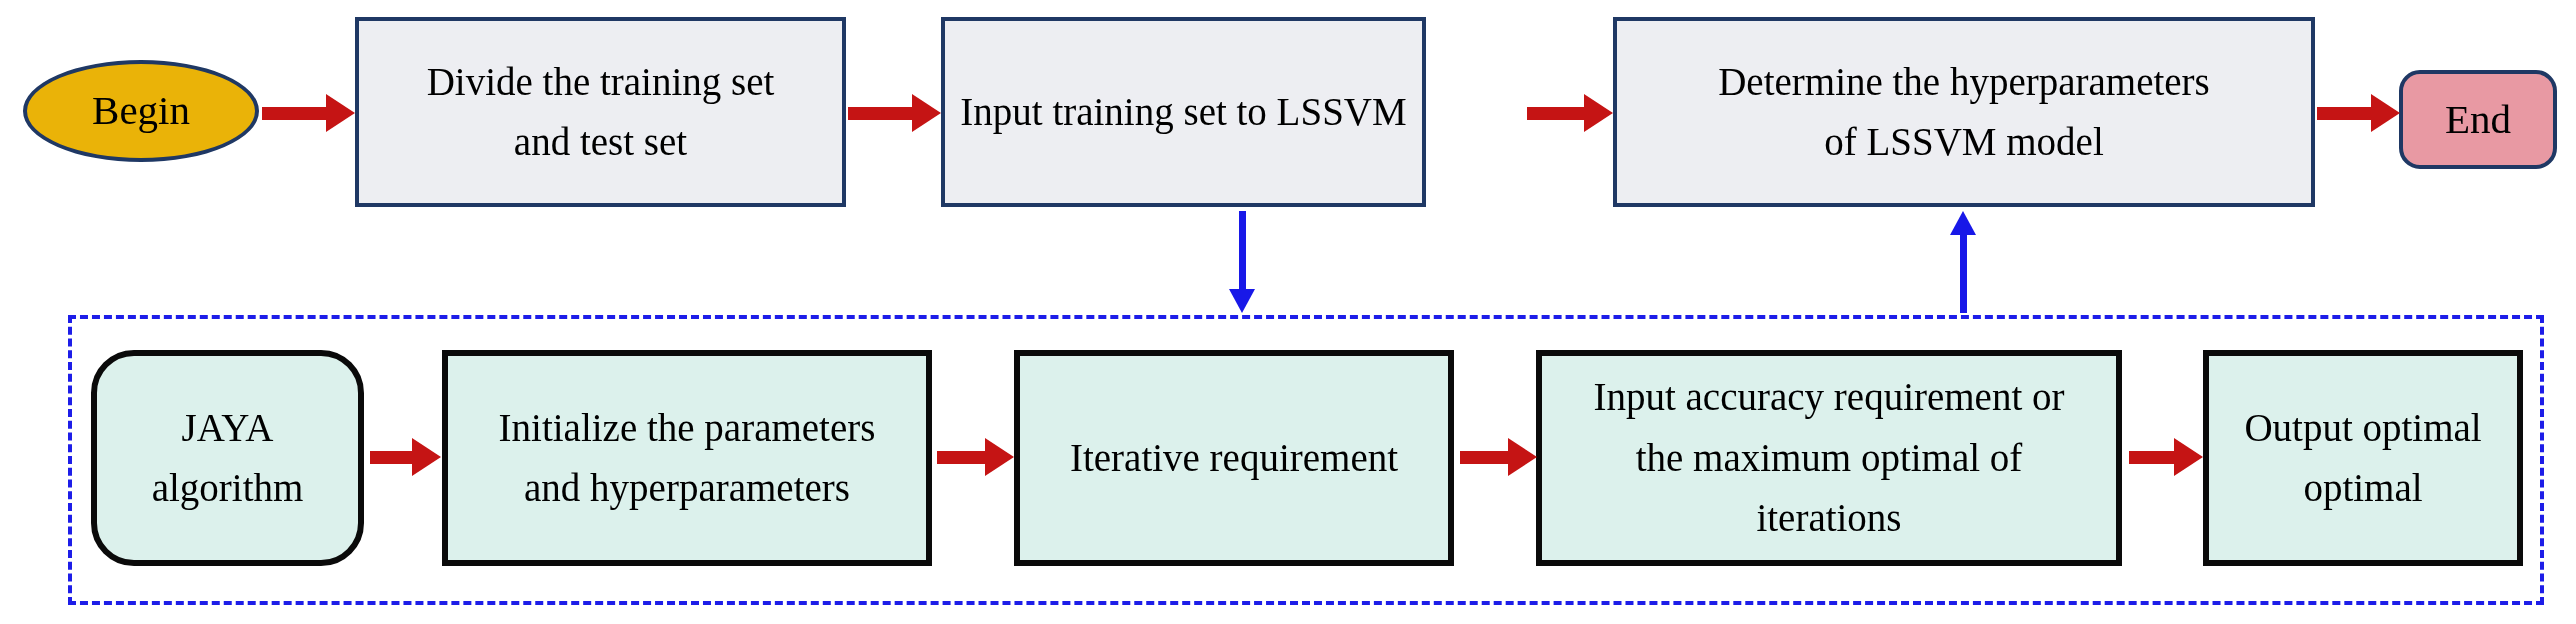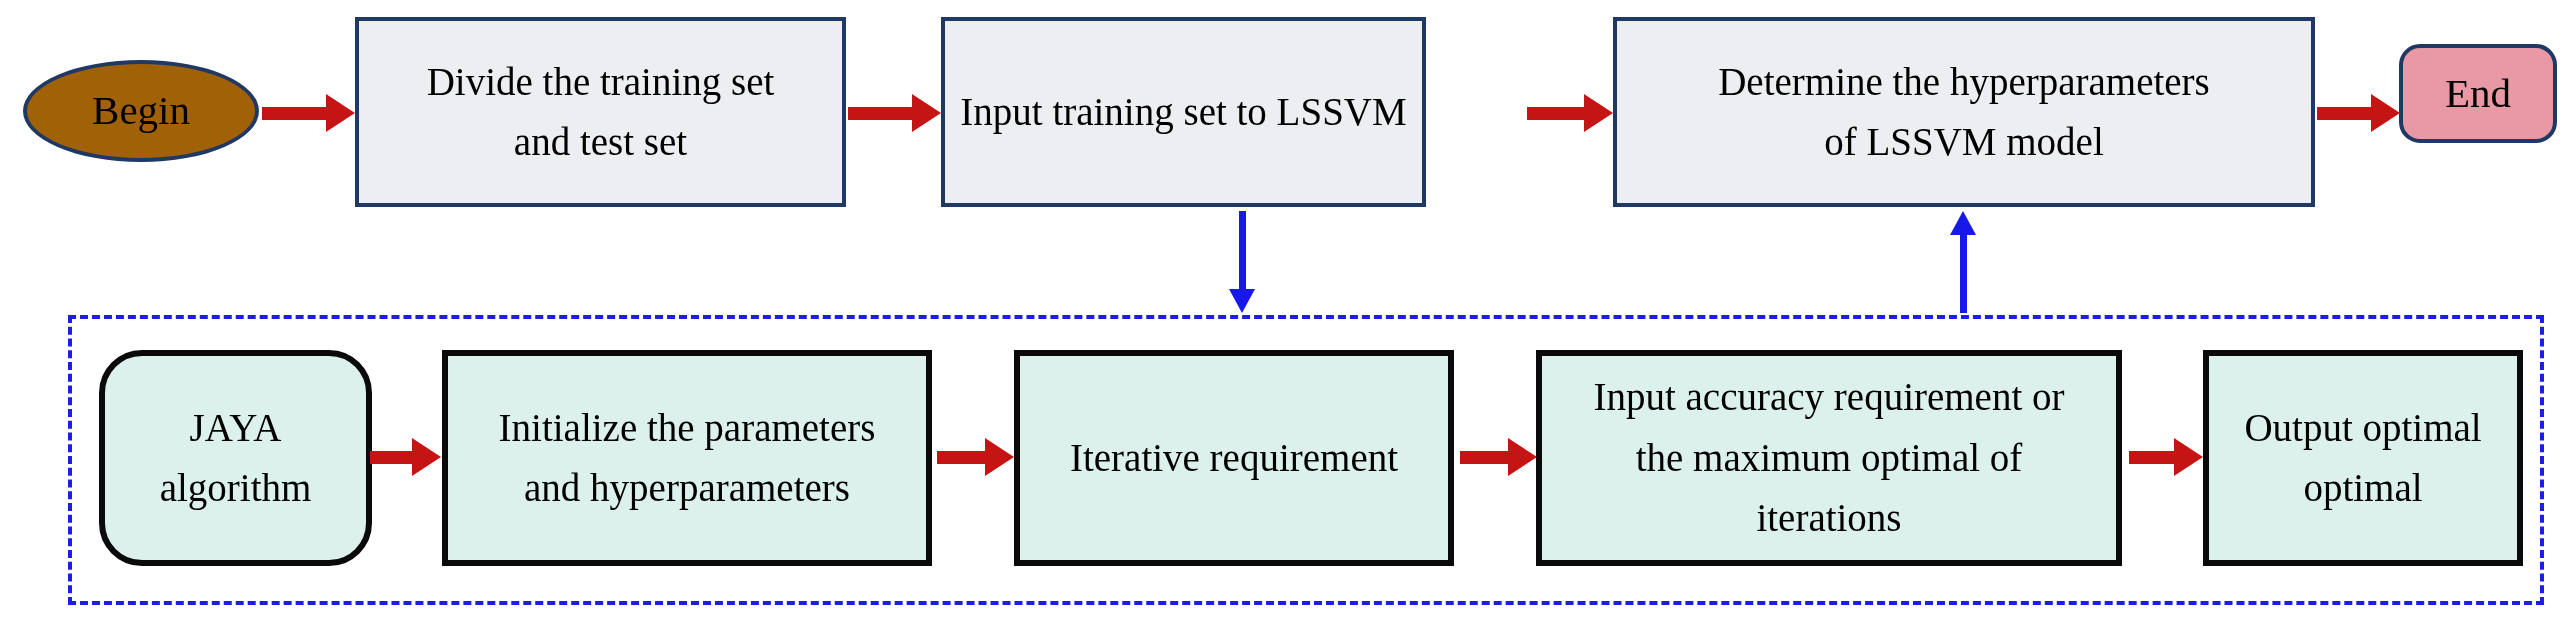--- a/index.html
+++ b/index.html
@@ -16,28 +16,28 @@
     box-sizing:border-box;
     display:flex;flex-direction:column;
     align-items:center;justify-content:center;
     text-align:center;
     font-size:39px;line-height:1.55;
   }
   .tl{white-space:nowrap;}
   
   .graybox{background:#edeef2;border:4.9px solid #1f3864;}
   .terminal{font-size:41px;}
-  #n-begin{left:23px;top:60px;width:236px;height:102px;background:#a16207;border:4.9px solid #1f3864;border-radius:50%;}
+  #n-begin{left:23px;top:60px;width:236px;height:102px;background:#eab308;border:4.9px solid #1f3864;border-radius:50%;}
   #n-divide{left:355px;top:17px;width:491px;height:190px;}
   #n-input{left:941px;top:17px;width:485px;height:190px;}
   #n-determine{left:1613px;top:17px;width:702px;height:190px;}
-  #n-end{left:2399px;top:44px;width:158px;height:99px;background:#e899a3;border:4.3px solid #1f3864;border-radius:21px;}
+  #n-end{left:2399px;top:70px;width:158px;height:99px;background:#e899a3;border:4.3px solid #1f3864;border-radius:21px;}
   
   .mintbox{background:#dcf1ec;border:6px solid #0a0a0a;}
-  #n-jaya{left:91px;top:350px;width:273px;height:216px;border-radius:43px;margin-left:8px;}
+  #n-jaya{left:91px;top:350px;width:273px;height:216px;border-radius:43px;}
   #n-initialize{left:442px;top:350px;width:490px;height:216px;}
   #n-iterative{left:1014px;top:350px;width:440px;height:216px;}
   #n-meet{left:1536px;top:350px;width:586px;height:216px;}
   #n-output{left:2203px;top:350px;width:320px;height:216px;}
   
   #dashed-box{
     position:absolute;box-sizing:border-box;
     left:68px;top:315px;width:2476px;height:290px;
     border:4.3px dashed #1d1de8;
   }

